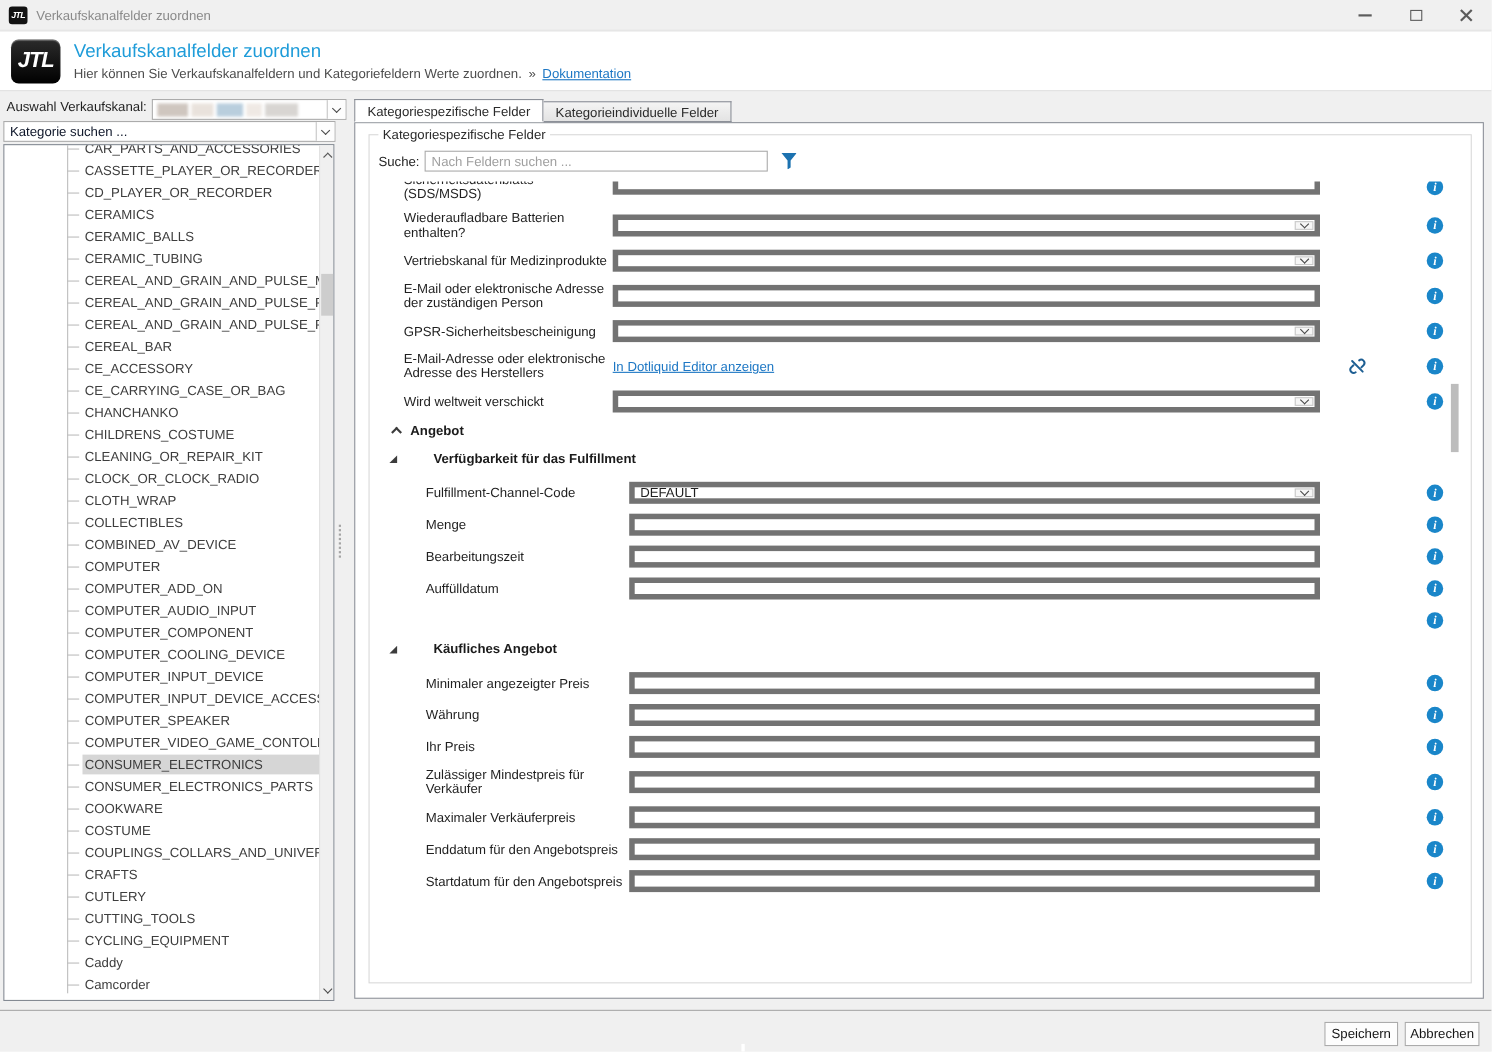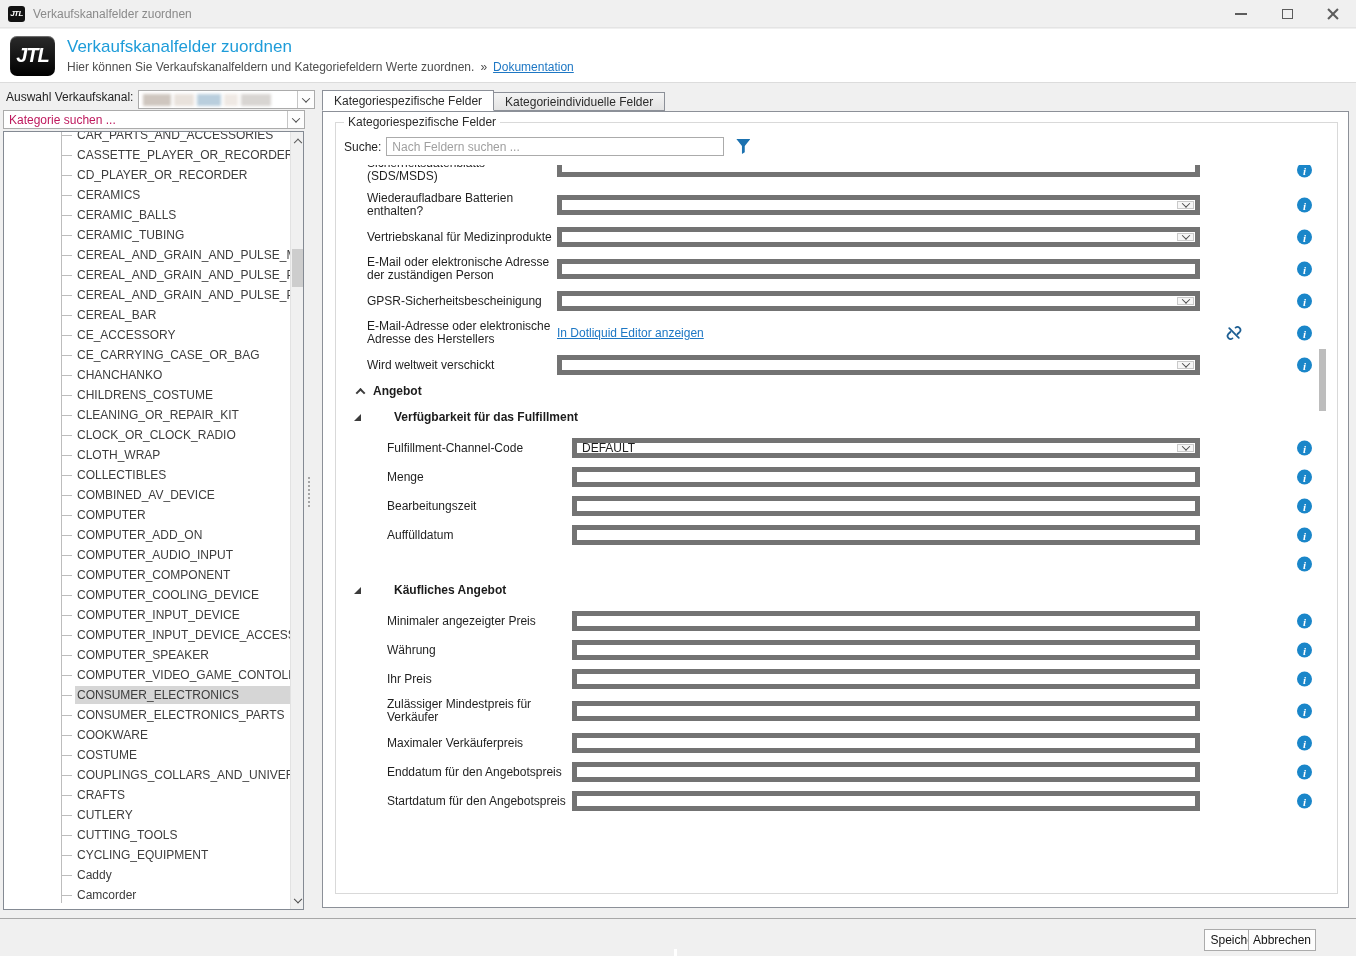--- a/index.html
+++ b/index.html
@@ -32,21 +32,21 @@
   .channel-row { position:absolute; left:6px; top:90px; display:flex; align-items:flex-start; }
   .channel-label { color:#1f1f1f; }
   .combo { height:19px; background:#fff; border:1px solid #ababab; display:flex; align-items:center; position:relative; }
   .combo .combo-btn { position:absolute; right:0; top:0; width:17px; height:17px; background:#fdfdfd; border-left:1px solid #c5c5c5; display:flex; align-items:center; justify-content:center; }
   .chev-down { width:6px; height:6px; border-right:1.5px solid #4b4b4b; border-bottom:1.5px solid #4b4b4b; transform:rotate(45deg) translate(-1px,-1px); display:block; }
   .chev-up-sm { width:6px; height:6px; border-left:1.5px solid #5a5a5a; border-top:1.5px solid #5a5a5a; transform:rotate(45deg) translate(2px,2px); display:block; }
   .channel-combo { width:177px; margin-left:5px; }
   .redacted { display:flex; gap:3px; margin-left:4px; filter:blur(1.6px); }
   .redacted span { height:12px; display:block; }
   .category-combo { position:absolute; left:3px; top:110px; width:302px; }
-  .combo-placeholder { color:#be185d; padding-left:5px; }
+  .combo-placeholder { color:#0f172a; padding-left:5px; }
 
   .tree-panel { position:absolute; left:3px; top:131px; width:301px; height:779px; background:#fff; border:1px solid #848a93; display:flex; overflow:hidden; }
   .tree-list { flex:1; position:relative; overflow:hidden; }
   .tree-list::before { content:""; position:absolute; left:57px; top:-10px; bottom:6px; border-left:1px solid #bdbdbd; }
   .tree-item { height:20px; display:flex; align-items:center; color:#3d3d3d; white-space:nowrap; position:relative; }
   .tree-item:first-child { margin-top:-7px; }
   .tree-item .dash { width:11px; border-top:1px solid #bdbdbd; margin-left:57px; margin-right:3px; flex:0 0 auto; }
   .tree-item .tree-label { flex:1; padding:2px 2px; overflow:hidden; text-overflow:clip; }
   .tree-item.selected .tree-label { background:#d6d6d6; }
   .tree-scrollbar { flex:0 0 13px; background:#f0f0f0; border-left:1px solid #e2e2e2; position:relative; }
@@ -61,21 +61,21 @@
   .tab { border:1px solid #8c9098; padding:3px 11px; color:#2b2b2b; background:linear-gradient(#f4f4f4,#e3e3e3); height:19px; margin-top:2px; display:flex; align-items:center; }
   .tab.active { background:#fff; height:21px; margin-top:0; border-bottom:1px solid #fff; position:relative; z-index:3; }
   .tab.inactive { border-left:none; }
   .tab-page { position:absolute; left:322px; top:111px; width:1027px; height:797px; background:#fff; border:1px solid #8c9098; z-index:1; }
 
   .groupbox { position:absolute; left:12px; top:10px; width:1003px; height:772px; border:1px solid #d9d9d9; }
   .groupbox-legend { position:absolute; left:8px; top:-8px; background:#fff; padding:0 4px; color:#2b2b2b; }
 
   .search-row { position:absolute; left:8px; top:14px; display:flex; align-items:center; }
   .search-label { color:#1f1f1f; margin-right:5px; }
-  .search-input { width:338px; height:19px; border:1px solid #ababab; padding:0 5px; font-family:inherit; font-size:12px; color:#262626; }
+  .search-input { width:312px; height:19px; border:1px solid #ababab; padding:0 5px; font-family:inherit; font-size:12px; color:#262626; }
   .search-input::placeholder { color:#9f9f9f; }
   .filter-icon { width:14px; height:15px; background:#1c72b0; margin-left:12px; clip-path:polygon(0% 0%,100% 0%,60% 46%,60% 88%,40% 100%,40% 46%); }
 
   
   .fields-viewport { position:absolute; left:0; top:42px; right:18px; bottom:1px; overflow:hidden; }
   .field-row { position:relative; display:flex; align-items:center; min-height:20px; margin-bottom:9px; }
   .field-row.g1 { padding-left:31px; }
   .field-row.g2 { padding-left:51px; }
   .field-row.partial { margin-top:-8px; align-items:flex-start; }
   .f-label { color:#1f1f1f; line-height:13px; }
@@ -97,21 +97,21 @@
   .tri-expanded { width:0; height:0; border-bottom:7px solid #3c3c3c; border-left:7px solid transparent; display:block; }
   .chev-up-section { width:7px; height:7px; border-left:2px solid #3c3c3c; border-top:2px solid #3c3c3c; transform:rotate(45deg) translate(1px,1px); display:block; }
 
   .fields-scrollbar { position:absolute; right:11px; top:42px; bottom:2px; width:7px; }
   .fields-scrollbar .thumb { position:absolute; left:0; top:184px; width:7px; height:62px; background:#bdbdbd; }
 
   
   .footer { position:absolute; left:0; top:918px; width:1356px; height:38px; background:#f0f0f0; border-top:1px solid #a8a8a8; }
   .btn { position:absolute; top:10px; height:22px; background:#fdfdfd; border:1px solid #ababab; color:#141414; font-family:inherit; font-size:12px; display:flex; align-items:center; justify-content:center; cursor:pointer; }
   .btn-save { left:1204px; width:67px; }
-  .btn-cancel { left:1248px; width:68px; }
+  .btn-cancel { left:1277px; width:68px; }
   .caret-tick { position:absolute; left:674px; top:30px; width:3px; height:8px; background:#fff; }
 </style>
 </head>
 <body>
 
 <div class="screen">
 
   <div class="titlebar">
     <span class="mini-logo">JTL</span>
     <span class="titlebar-title">Verkaufskanalfelder zuordnen</span>

